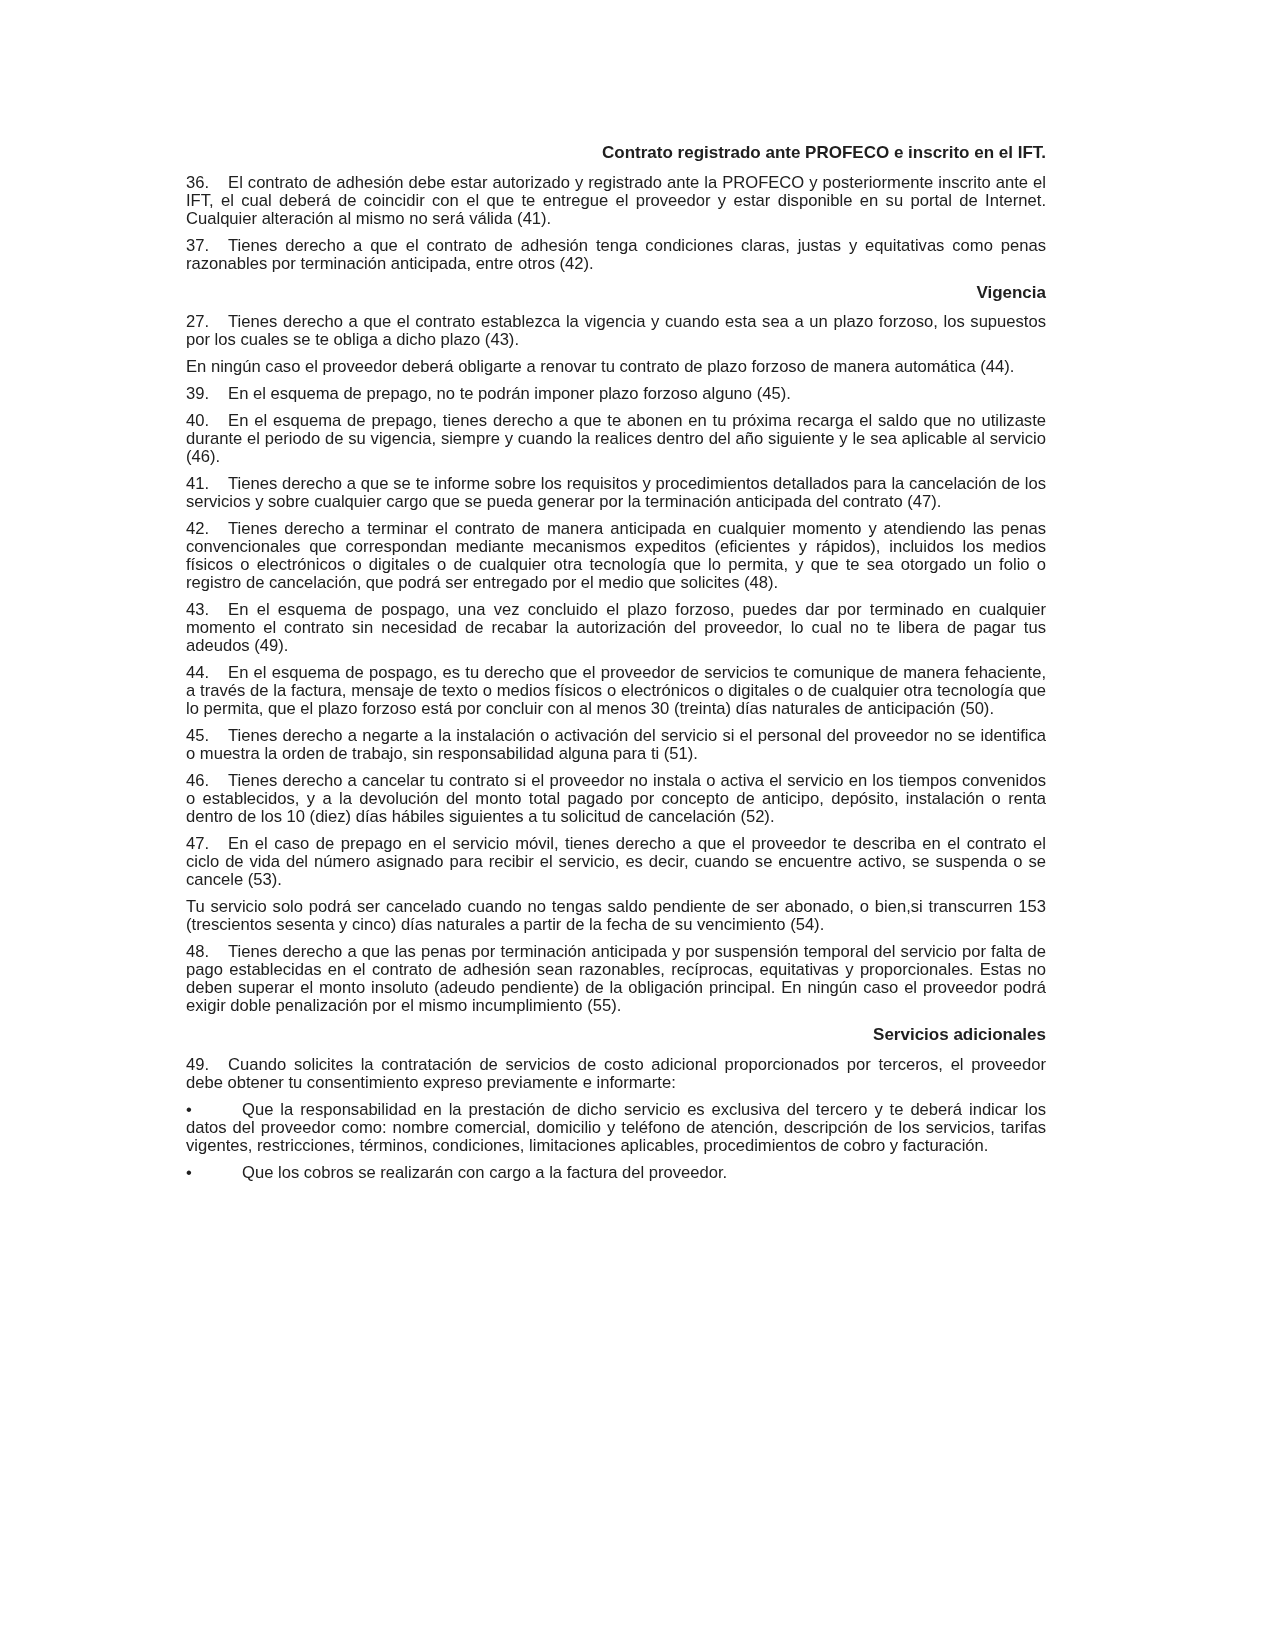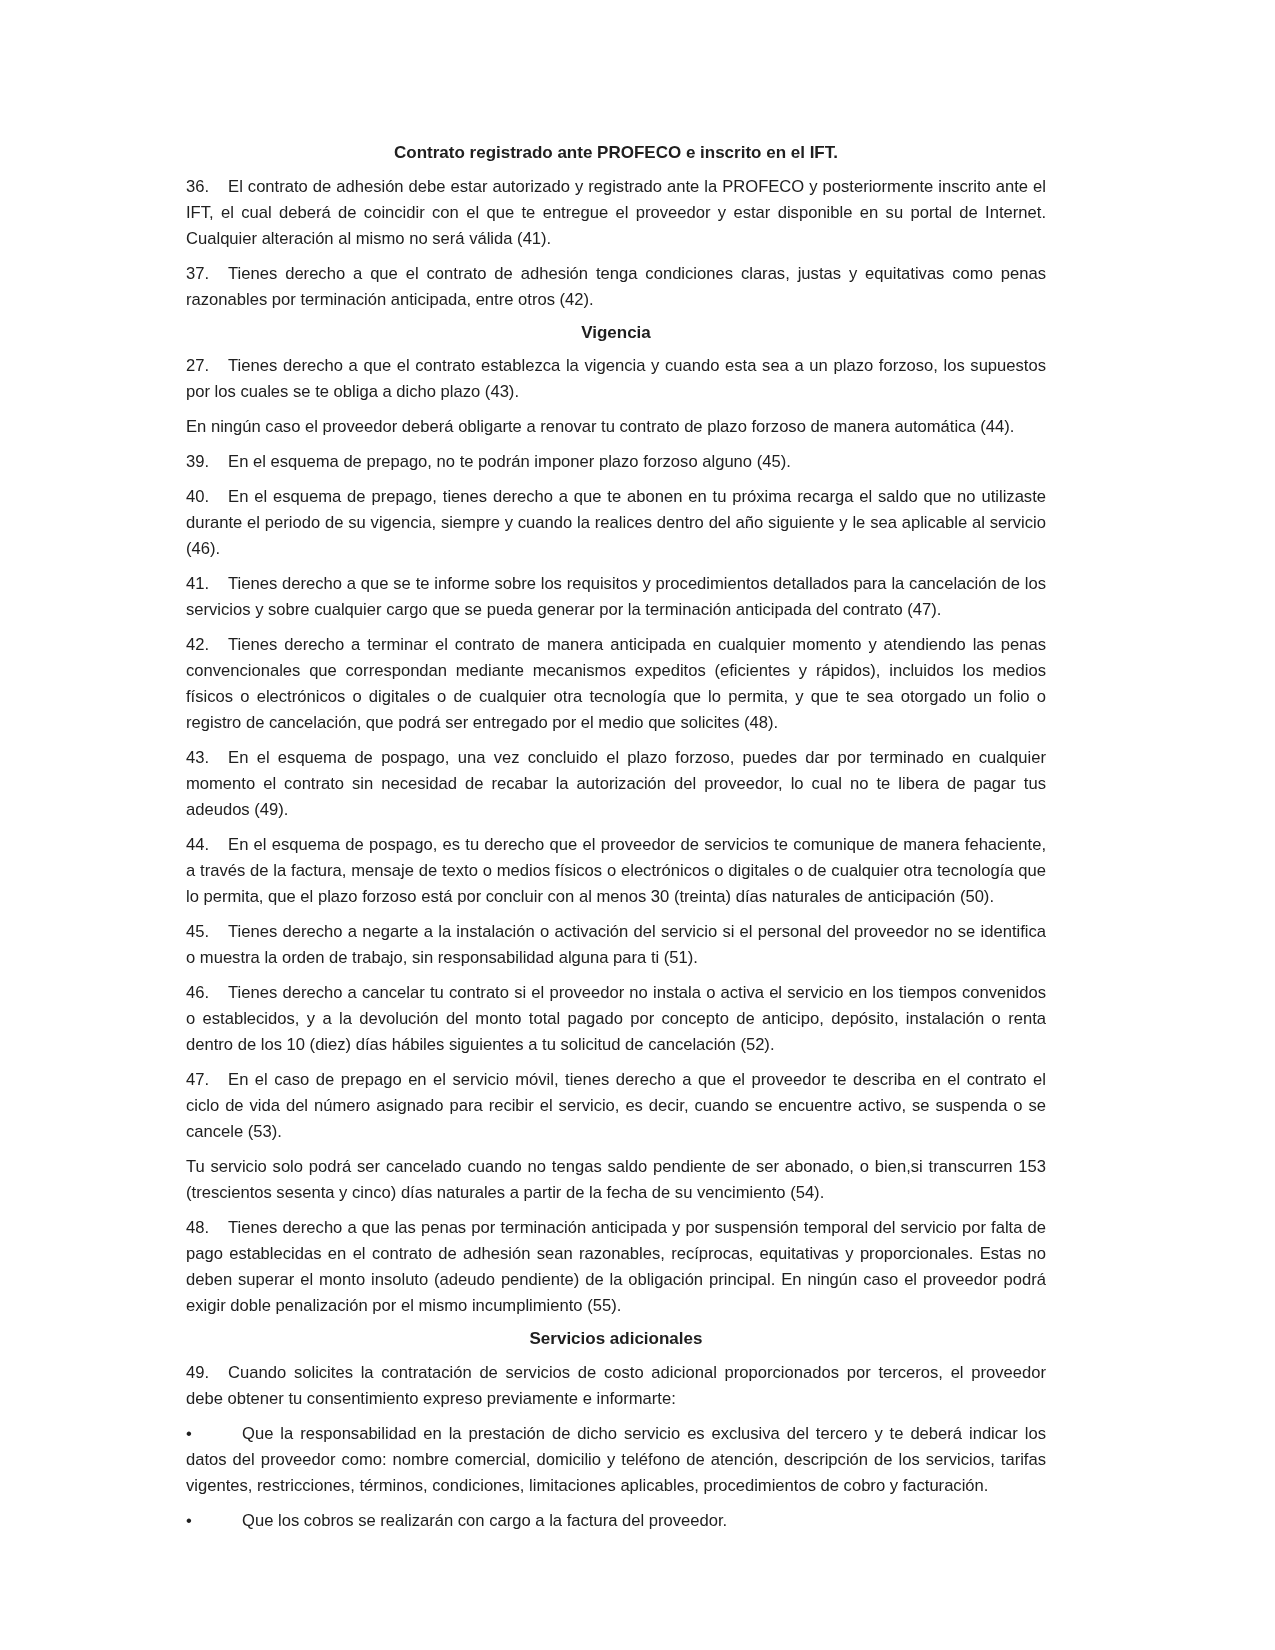--- a/index.html
+++ b/index.html
@@ -18,26 +18,26 @@
     width: 1275px;
     min-height: 1650px;
     padding: 142px 229px 60px 186px;
     background: #ffffff;
   }
   .heading {
     font-size: 17px;
     font-weight: 700;
     line-height: 21.5px;
     margin: 0 0 10px 0;
-    text-align: center;
+    text-align: right;
   }
   .para {
     font-size: 16.6px;
     font-weight: 400;
-    line-height: 26px;
+    line-height: 18px;
     margin: 8px 0 9px 0;
     text-align: justify;
   }
   .num {
     margin-right: 19px;
   }
   .bullet-marker {
     display: inline-block;
     width: 56px;
   }

